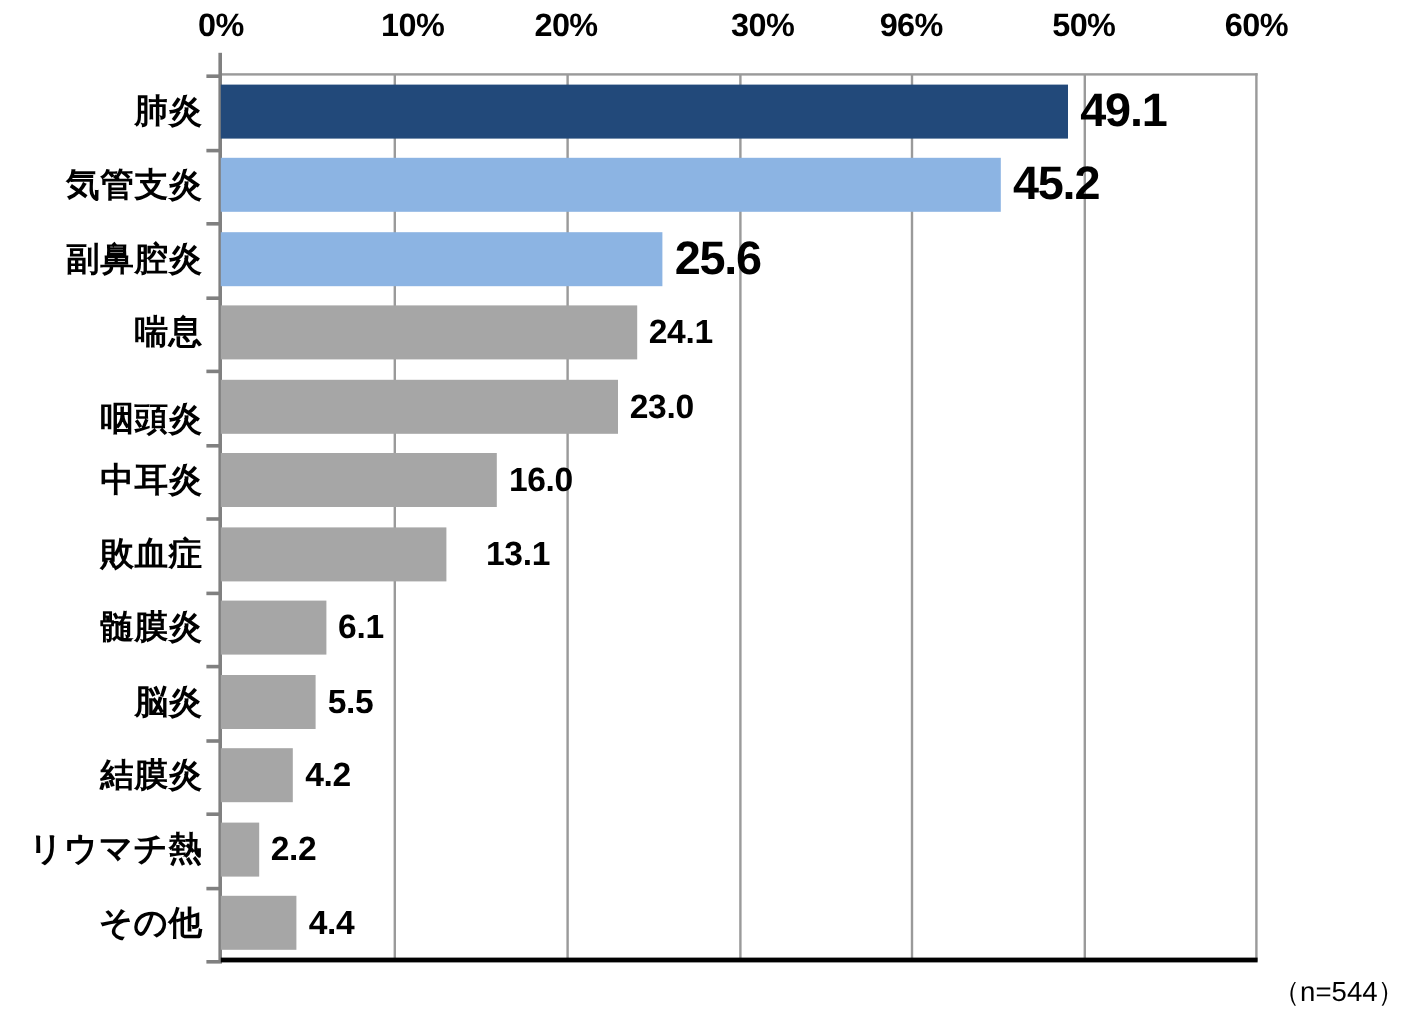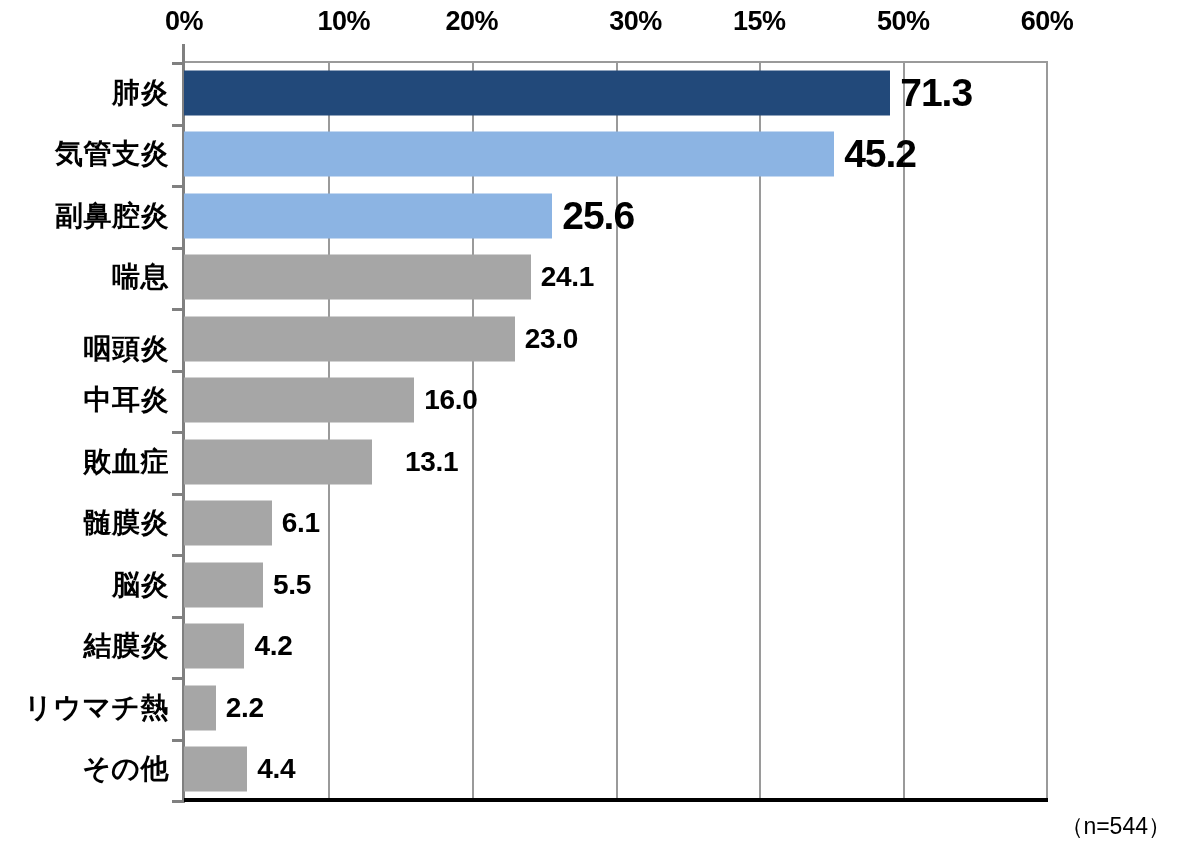--- a/index.html
+++ b/index.html
@@ -151,21 +151,21 @@
 
   <div class="plot-top-rule"></div>
   <div class="plot-right-rule"></div>
   <div class="axis-left"></div>
 
   <div id="x-tick-labels">
       <div class="x-tick-label" style="left: 184px;">0%</div>
       <div class="x-tick-label" style="left: 327.833px; margin-left: 16px;">10%</div>
       <div class="x-tick-label" style="left: 471.667px;">20%</div>
       <div class="x-tick-label" style="left: 615.5px; margin-left: 20px;">30%</div>
-      <div class="x-tick-label" style="left: 759.333px;">15%</div>
+      <div class="x-tick-label" style="left: 759.333px;">96%</div>
       <div class="x-tick-label" style="left: 903.167px;">50%</div>
       <div class="x-tick-label" style="left: 1047px;">60%</div>
     </div>
   <div id="cat-ticks">
       <div class="cat-tick" style="top: 62px;"></div>
       <div class="cat-tick" style="top: 123.5px;"></div>
       <div class="cat-tick" style="top: 185px;"></div>
       <div class="cat-tick" style="top: 246.5px;"></div>
       <div class="cat-tick" style="top: 308px;"></div>
       <div class="cat-tick" style="top: 369.5px;"></div>
@@ -210,21 +210,21 @@
         <div class="bar" style="left: 0px; top: 399.75px; width: 188.422px; height: 45px; background: rgb(166, 166, 166);"></div>
         <div class="bar" style="left: 0px; top: 461.25px; width: 87.7383px; height: 45px; background: rgb(166, 166, 166);"></div>
         <div class="bar" style="left: 0px; top: 522.75px; width: 79.1083px; height: 45px; background: rgb(166, 166, 166);"></div>
         <div class="bar" style="left: 0px; top: 584.25px; width: 60.41px; height: 45px; background: rgb(166, 166, 166);"></div>
         <div class="bar" style="left: 0px; top: 645.75px; width: 31.6433px; height: 45px; background: rgb(166, 166, 166);"></div>
         <div class="bar" style="left: 0px; top: 707.25px; width: 63.2867px; height: 45px; background: rgb(166, 166, 166);"></div>
       </div>
   </div>
 
   <div id="value-labels">
-      <div class="value-label emphasis" style="left: 900.222px; top: 92.75px;">71.3</div>
+      <div class="value-label emphasis" style="left: 900.222px; top: 92.75px;">49.1</div>
       <div class="value-label emphasis" style="left: 844.127px; top: 154.25px;">45.2</div>
       <div class="value-label emphasis" style="left: 562.213px; top: 215.75px;">25.6</div>
       <div class="value-label" style="left: 540.638px; top: 277.25px;">24.1</div>
       <div class="value-label" style="left: 524.817px; top: 338.75px;">23.0</div>
       <div class="value-label" style="left: 424.133px; top: 400.25px;">16.0</div>
       <div class="value-label" style="left: 405px; top: 461.75px;">13.1</div>
       <div class="value-label" style="left: 281.738px; top: 523.25px;">6.1</div>
       <div class="value-label" style="left: 273.108px; top: 584.75px;">5.5</div>
       <div class="value-label" style="left: 254.41px; top: 646.25px;">4.2</div>
       <div class="value-label" style="left: 225.643px; top: 707.75px;">2.2</div>

